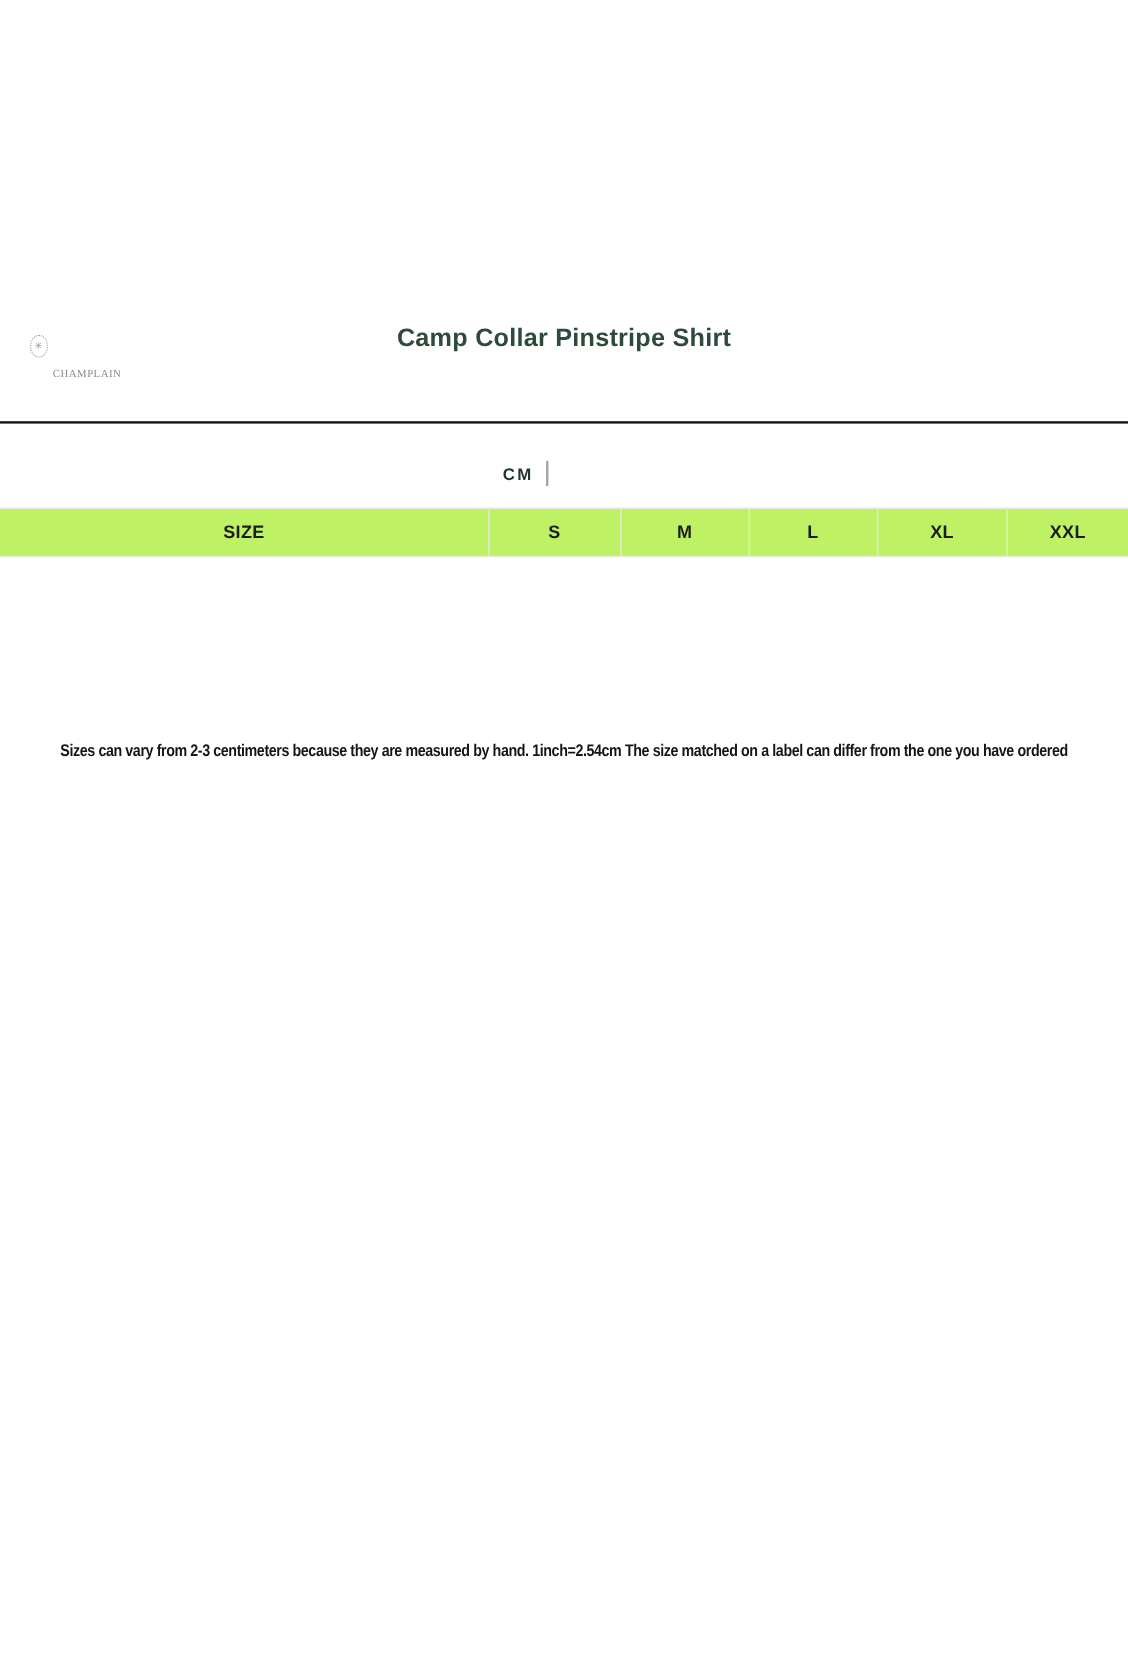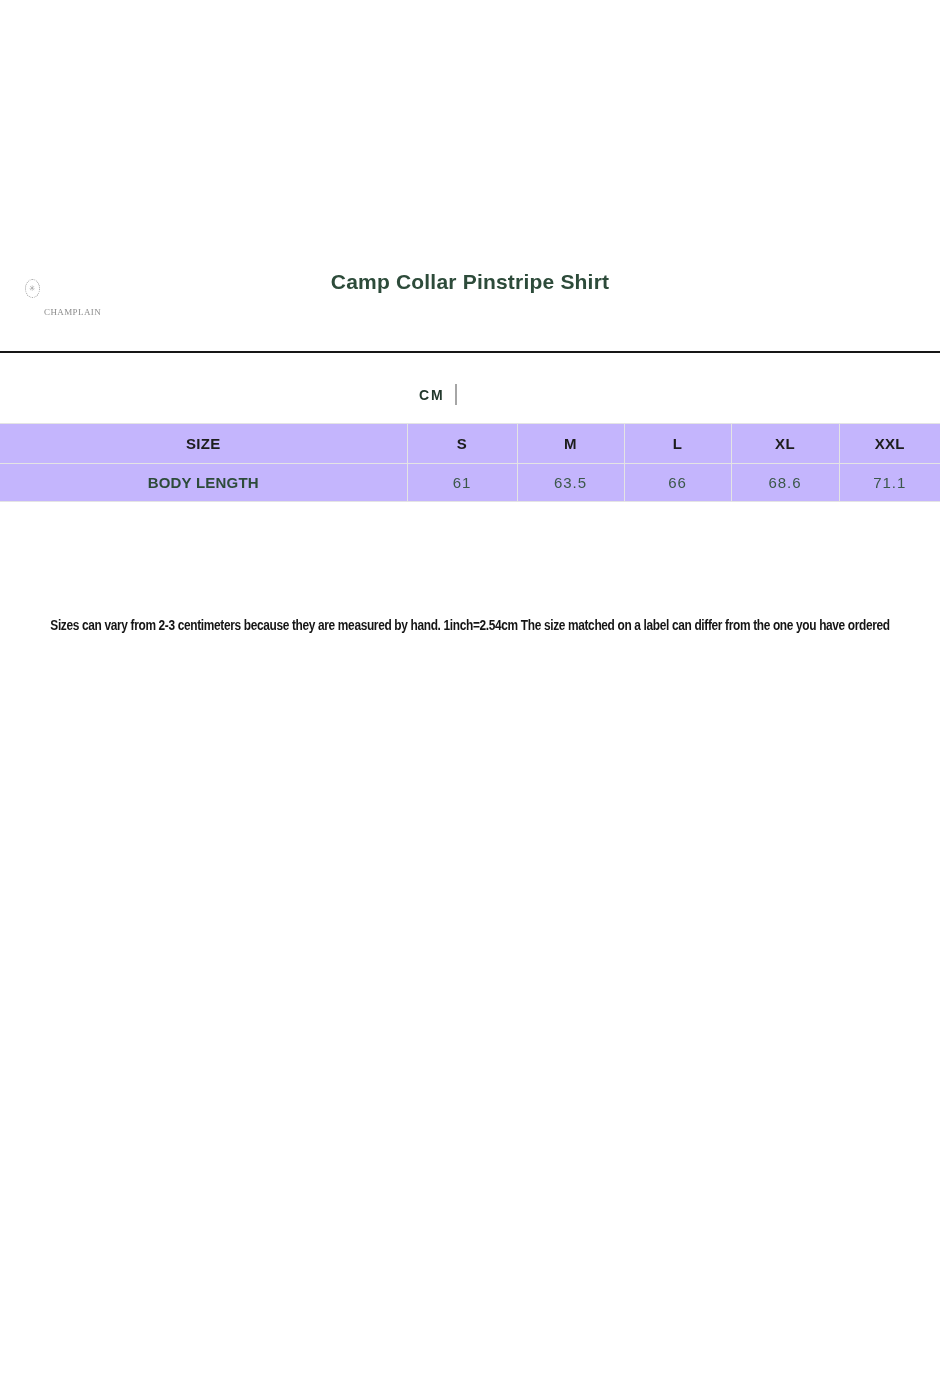--- a/index.html
+++ b/index.html
@@ -104,21 +104,21 @@
     left: 0;
     width: 940px;
     border-collapse: collapse;
     table-layout: fixed;
   }
   .size-table th, .size-table td {
     border: 1px solid #e4e4e4;
     text-align: center;
     vertical-align: middle;
     padding: 0;
-    background: #c4b5fd;
+    background: #bef264;
   }
   .size-table tr > *:first-child { border-left: none; }
   .size-table tr > *:last-child { border-right: none; }
   .size-table thead th {
     height: 40px;
     font-size: 15px;
     font-weight: bold;
     color: #1d1d1d;
     letter-spacing: 0.3px;
   }
@@ -181,26 +181,18 @@
       <tr>
         <th>SIZE</th>
         <th>S</th>
         <th>M</th>
         <th>L</th>
         <th>XL</th>
         <th>XXL</th>
       </tr>
     </thead>
     <tbody>
-      <tr>
-        <td class="row-label">BODY LENGTH</td>
-        <td class="size-value">61</td>
-        <td class="size-value">63.5</td>
-        <td class="size-value">66</td>
-        <td class="size-value">68.6</td>
-        <td class="size-value">71.1</td>
-      </tr>
     </tbody>
   </table>
 
   <div class="footnote">Sizes can vary from 2-3 centimeters because they are measured by hand. 1inch=2.54cm The size matched on a label can differ from the one you have ordered</div>
 
 </div>
 
 </body></html>

